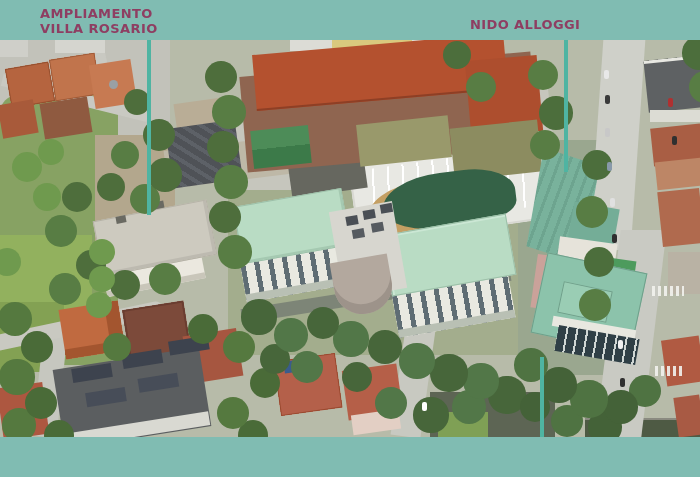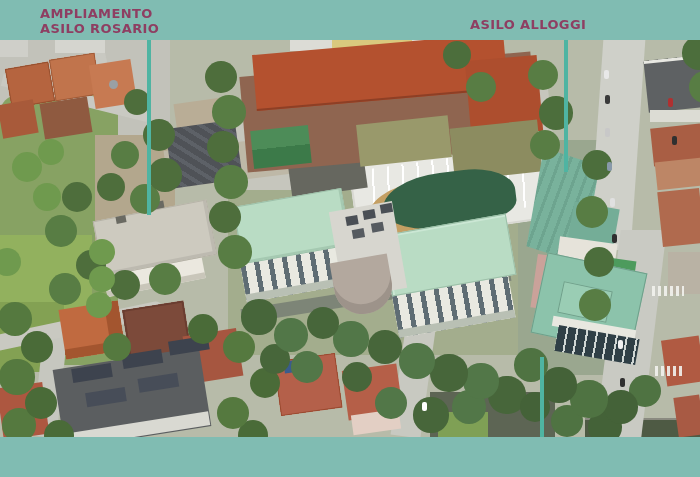--- a/index.html
+++ b/index.html
@@ -26,23 +26,23 @@
   .xwalk{position:absolute;height:10px;background:repeating-linear-gradient(90deg,#f2f2ee 0 3px,rgba(0,0,0,0) 3px 6px);opacity:.9;}
   .windows{background:repeating-linear-gradient(90deg,#5f6d74 0 5px,rgba(0,0,0,0) 5px 14px);}
 </style>
 </head>
 <body>
 
 <div id="stage">
 
   <div class="label" style="left:40px;top:6px;">
     <div>AMPLIAMENTO</div>
-    <div>ASILO ROSARIO</div>
+    <div>VILLA ROSARIO</div>
   </div>
-  <div class="label" style="left:470px;top:17px;">ASILO ALLOGGI</div>
+  <div class="label" style="left:470px;top:17px;">NIDO ALLOGGI</div>
 
   <div id="photo">
 
     <div class="abs" style="left:0;top:0;width:170px;height:125px;background:#c2c2ba;"></div>
     <div class="abs" style="left:0;top:55px;width:118px;height:270px;background:#87a263;border-radius:18px;"></div>
     <div class="abs" style="left:0;top:195px;width:92px;height:75px;background:#92b15e;"></div>
     <div class="abs" style="left:0;top:262px;width:64px;height:70px;background:#83a153;"></div>
     <div class="abs" style="left:95px;top:95px;width:80px;height:115px;background:#b3a78d;"></div>
     <div class="abs" style="left:225px;top:58px;width:330px;height:132px;background:#c6c6bd;transform:rotate(-6deg);"></div>
     <div class="abs" style="left:228px;top:150px;width:305px;height:165px;background:#a3ad8d;"></div>

